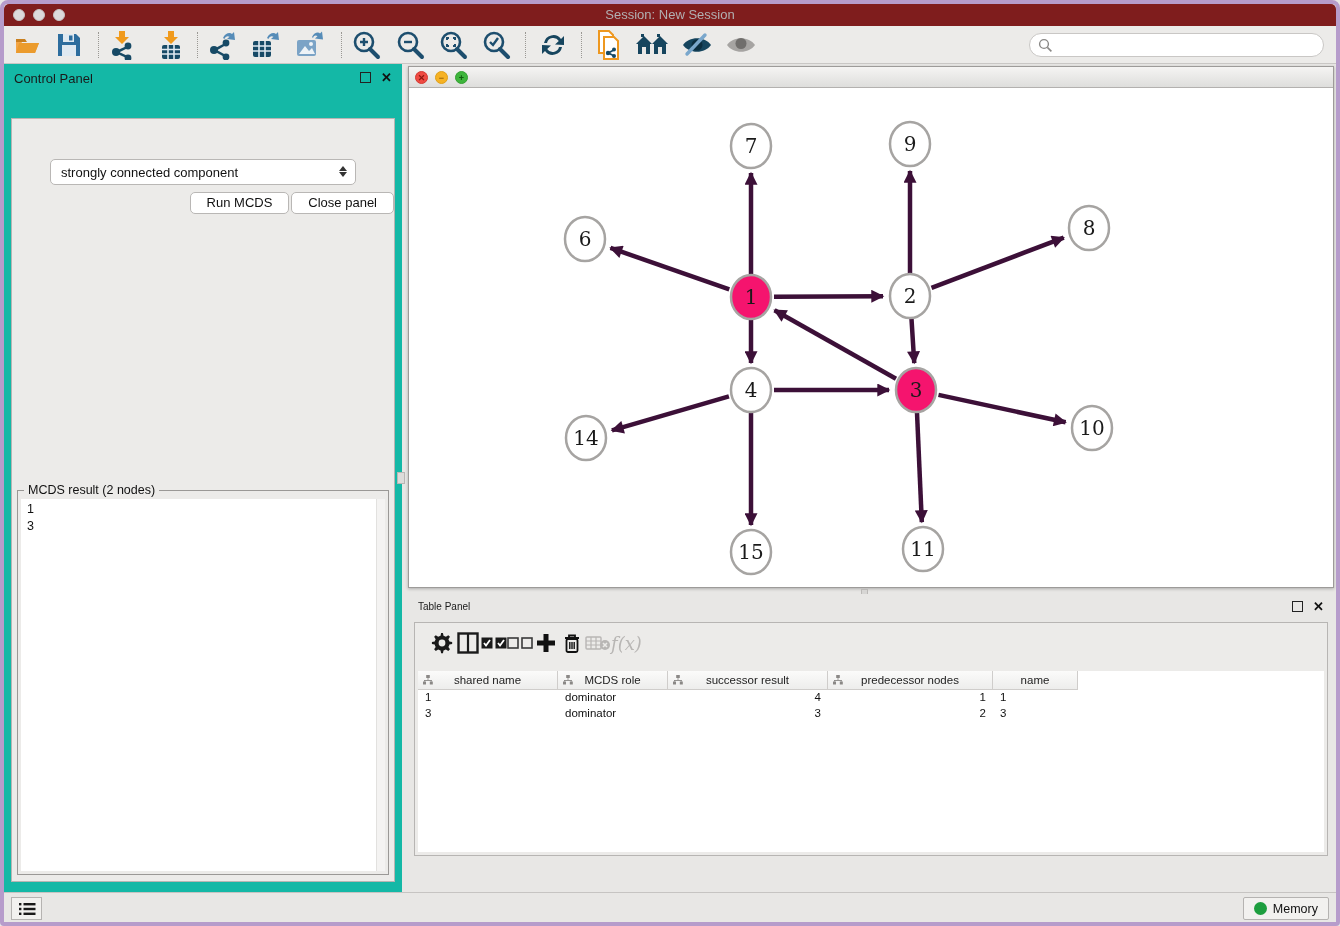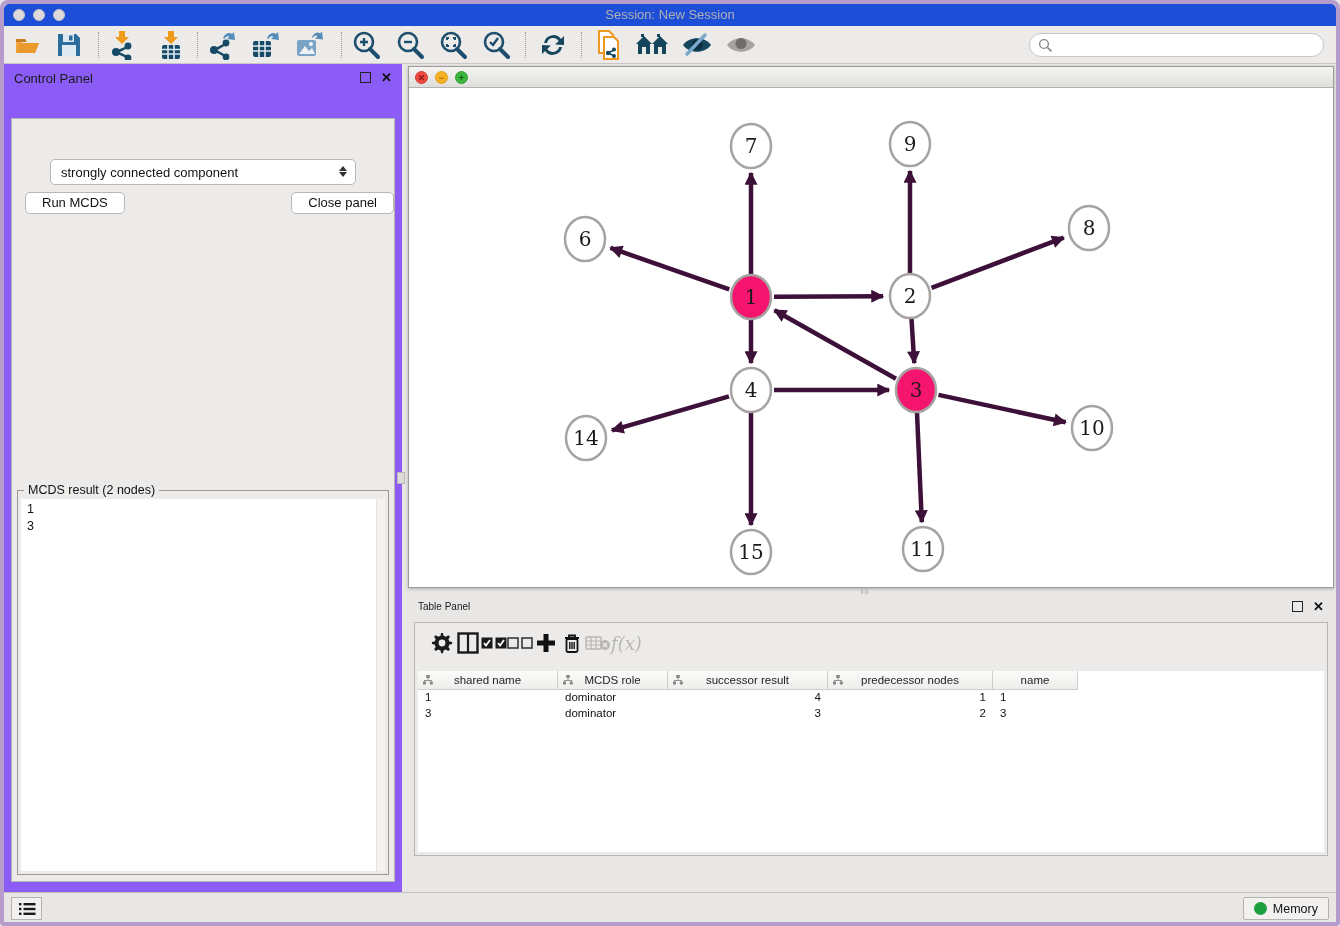--- a/index.html
+++ b/index.html
@@ -1,54 +1,54 @@
 <!DOCTYPE html>
 <html><head>
 <meta charset="utf-8">
 <style>
   * { margin:0; padding:0; box-sizing:border-box; }
   html,body { width:1340px; height:926px; }
   body { font-family:"Liberation Sans", sans-serif; background:#e8e7e5; position:relative; overflow:hidden; }
   .frame { position:absolute; inset:0; border:4px solid #b69ccb; border-radius:8px 8px 4px 4px; pointer-events:none; z-index:99; }
 
   
-  .titlebar { position:absolute; left:4px; top:4px; right:4px; height:30px; background:#1d4ed8; border-bottom:1px solid #d2d0ce; border-radius:5px 5px 0 0; }
+  .titlebar { position:absolute; left:4px; top:4px; right:4px; height:30px; background:#7f1d1d; border-bottom:1px solid #d2d0ce; border-radius:5px 5px 0 0; }
   .titlebar .lights { position:absolute; left:9px; top:5px; display:flex; gap:8px; }
   .titlebar .light { width:12px; height:12px; border-radius:50%; background:#dcdadb; border:1px solid #c6c4c5; }
   .titlebar .title { text-align:center; line-height:22px; font-size:13px; color:#b2b0b2; }
 
   
   .toolbar { position:absolute; left:4px; top:26px; right:4px; height:38px; background:#ecebe9; border-bottom:1px solid #c9c7c5; }
   .tb-icon { position:absolute; top:3px; width:34px; height:32px; display:flex; align-items:center; justify-content:center; }
   .tb-sep { position:absolute; top:6px; width:0; height:26px; border-left:1px dotted #9a9894; }
   .searchbox { position:absolute; right:12px; top:7px; width:295px; height:24px; background:#fff; border:1px solid #c9c7c5; border-radius:12px; display:flex; align-items:center; padding-left:8px; }
 
   
-  .cpanel { position:absolute; left:4px; top:64px; width:398px; bottom:34px; background:#8b5cf6; }
+  .cpanel { position:absolute; left:4px; top:64px; width:398px; bottom:34px; background:#14b8a6; }
   .cpanel-header { position:absolute; left:0; top:0; right:0; height:28px; }
   .cpanel-title { position:absolute; left:10px; top:7px; font-size:13px; color:#1a1a1a; }
   .panel-btns { position:absolute; right:10px; top:8px; display:flex; gap:10px; align-items:center; }
   .float-glyph { width:11px; height:11px; border:1.5px solid #222; display:inline-block; }
   .close-glyph { font-size:13px; font-weight:bold; color:#111; line-height:11px; }
 
   .seg-tabs { position:absolute; display:flex; }
   .seg-tab { height:22px; line-height:20px; font-size:12.5px; color:#1a1a1a; background:#fff; border:1px solid #bdbbb9; border-left:none; padding:0 13px; text-align:center; }
   .seg-tab:first-child { border-left:1px solid #bdbbb9; border-radius:5px 0 0 5px; }
   .seg-tab:last-child { border-radius:0 5px 5px 0; }
   .seg-tab.sel { background:#e2e1df; color:#b4b2b0; }
   .cp-tabs { left:50%; transform:translateX(-50%); top:33px; z-index:2; }
 
   .cpanel-body { position:absolute; left:7px; right:7px; top:54px; bottom:10px; background:#ecebe9; border:1px solid #b7b5b3; }
   .opt-label { position:absolute; left:0; right:0; top:20px; text-align:center; font-size:13px; color:#111; }
   .opt-select { position:absolute; left:38px; right:38px; top:40px; height:26px; background:#fff; border:1px solid #b9b7b5; border-radius:5px; font-size:13px; color:#111; display:flex; align-items:center; padding:0 22px 0 10px; }
   .stepper { position:absolute; right:6px; top:3px; width:12px; height:16px; display:flex; flex-direction:column; align-items:center; justify-content:center; gap:1px; }
   .stepper i { width:0; height:0; border-left:4px solid transparent; border-right:4px solid transparent; }
   .stepper .up { border-bottom:5px solid #333; }
   .stepper .dn { border-top:5px solid #333; }
-  .cp-buttons { position:absolute; left:13px; right:0; top:73px; display:flex; justify-content:space-between; gap:18px; }
+  .cp-buttons { position:absolute; left:4px; right:0; top:73px; display:flex; justify-content:flex-end; gap:2px; }
   .mac-btn { height:22px; line-height:20px; background:#fff; border:1px solid #b9b7b5; border-radius:5px; font-size:13px; color:#111; padding:0 16px; font-family:"Liberation Sans",sans-serif; }
 
   .result-box { position:absolute; left:5px; right:5px; top:371px; bottom:6px; border:1px solid #9a9896; }
   .result-legend { position:absolute; left:6px; top:-8px; background:#ecebe9; padding:0 4px; font-size:12.5px; color:#111; }
   .result-area { position:absolute; inset:8px 3px 3px 3px; background:#fff; }
   .result-text { position:absolute; left:6px; top:2px; font-size:12.5px; color:#111; line-height:17px; white-space:pre-line; }
   .result-scroll { position:absolute; right:0; top:0; bottom:0; width:9px; background:#f4f3f2; border-left:1px solid #e2e1df; }
 
   
   .netwin { position:absolute; left:408px; top:66px; width:926px; height:522px; background:#fff; border:1px solid #9d9b99; box-shadow:0 1px 3px rgba(0,0,0,.25); }

